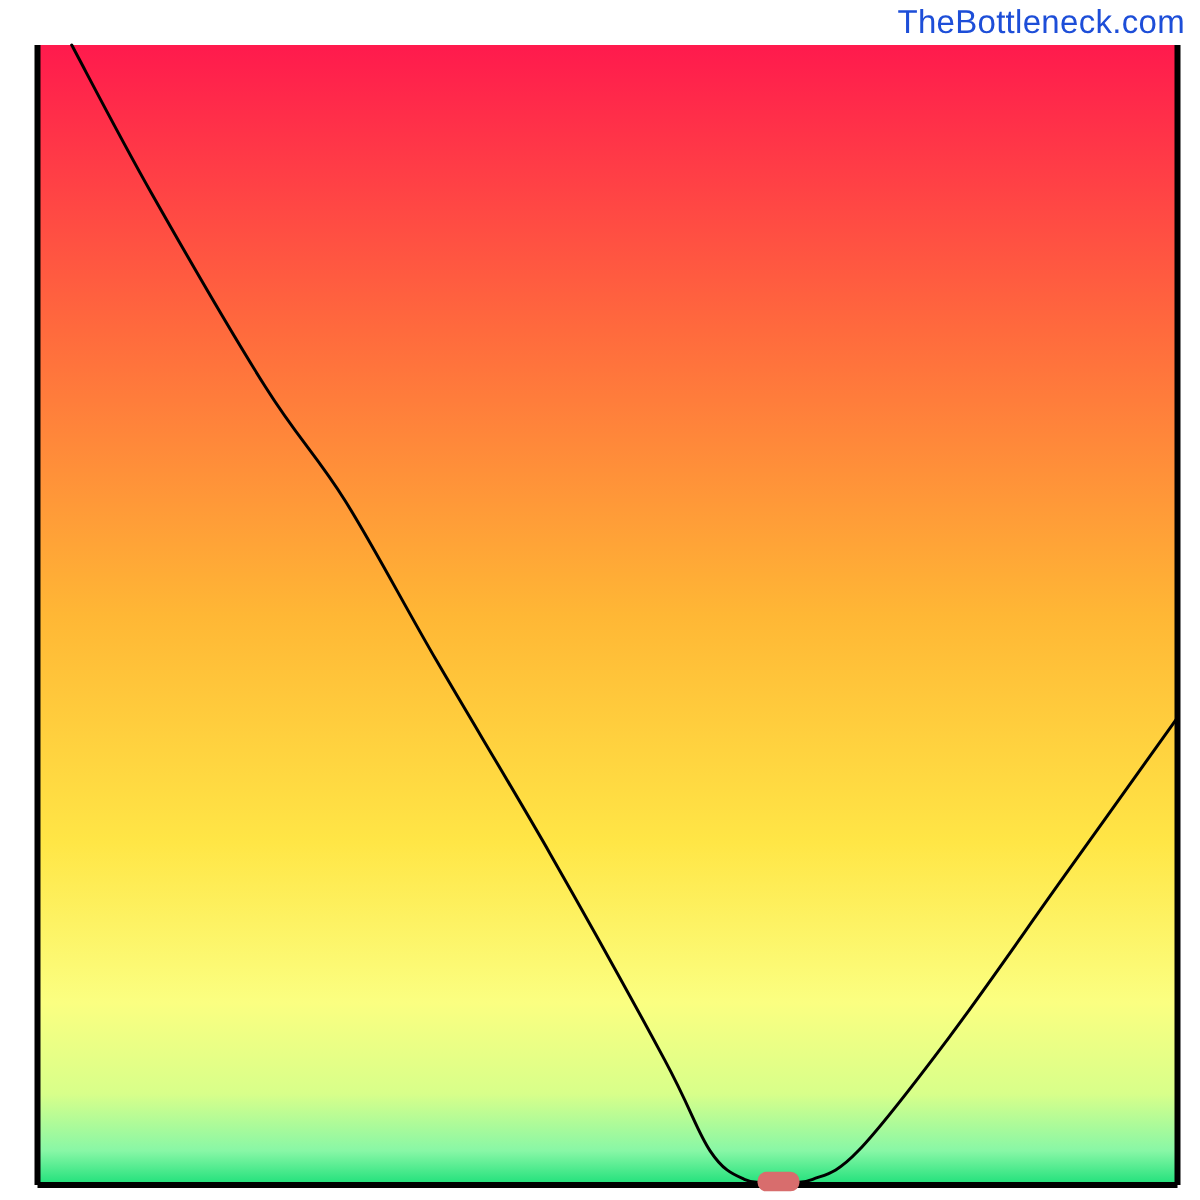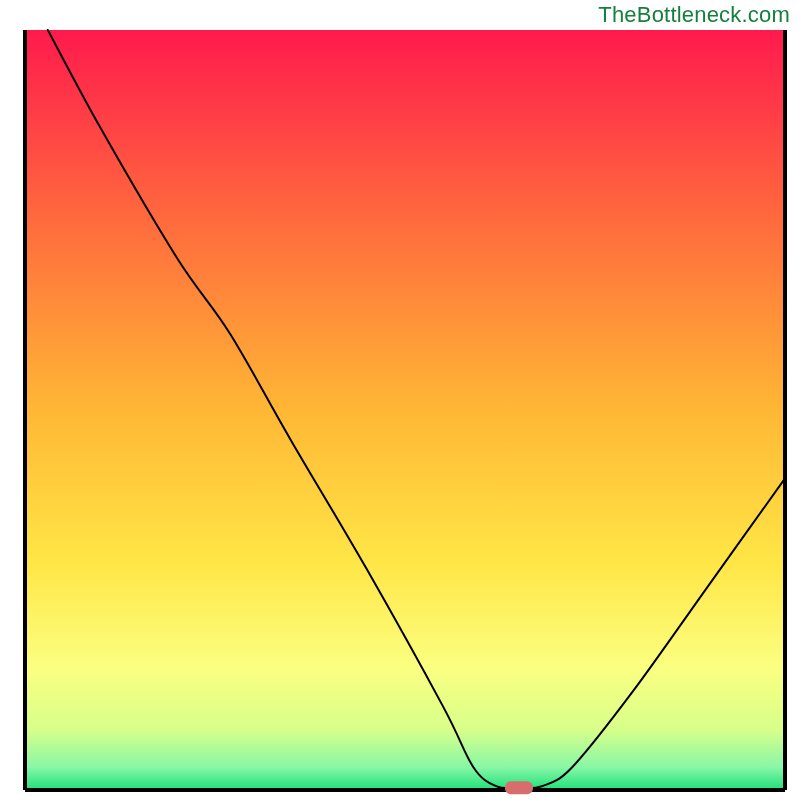--- a/index.html
+++ b/index.html
@@ -15,21 +15,21 @@
     width: 800px;
     height: 800px;
   }
   .watermark {
     position: absolute;
     top: 2px;
     right: 10px;
     font-family: Arial, Helvetica, sans-serif;
     font-size: 22px;
     font-weight: 500;
-    color: #15803d;
+    color: #1d4ed8;
     letter-spacing: 0.2px;
     user-select: none;
   }
   svg.plot {
     position: absolute;
     left: 0;
     top: 0;
     width: 800px;
     height: 800px;
     display: block;

